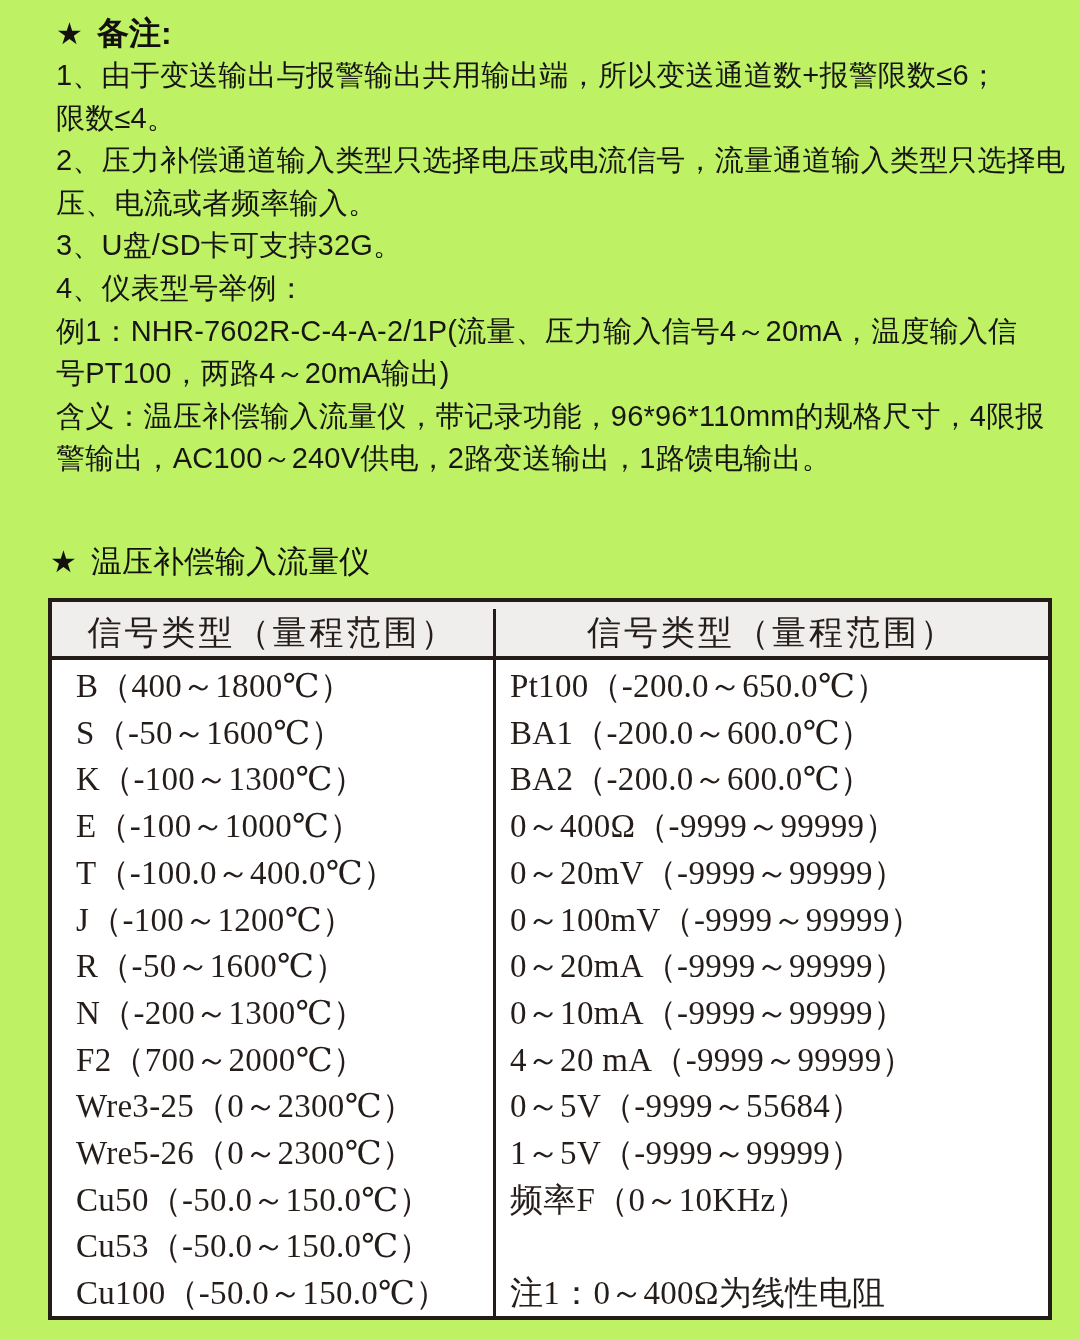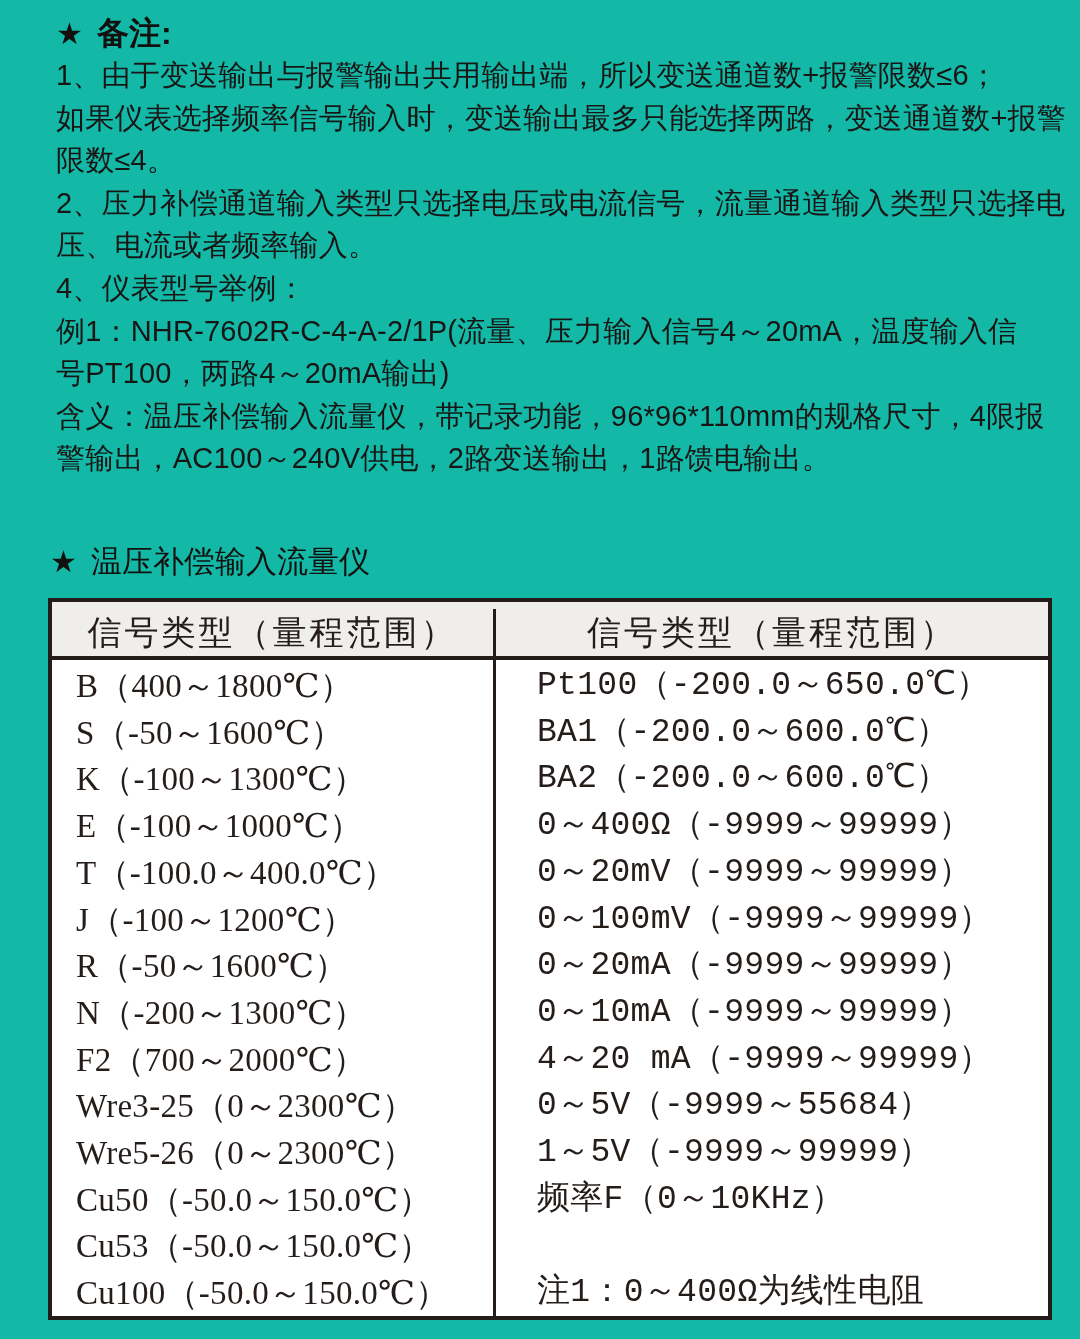--- a/index.html
+++ b/index.html
@@ -4,21 +4,21 @@
 <style>
   html, body {
     margin: 0;
     padding: 0;
     background: #ffffff;
   }
   .page {
     position: relative;
     width: 1080px;
     height: 1339px;
-    background: #14b8a6;
+    background: #bef264;
     overflow: hidden;
     font-family: "Liberation Sans", "DejaVu Sans", sans-serif;
     color: #191616;
   }
   
   .notes-title {
     position: absolute;
     left: 56px;
     top: 12px;
     font-size: 32px;
@@ -100,46 +100,45 @@
     box-sizing: border-box;
     padding-top: 3px;
   }
   .t-col.left {
     width: 444px;
     border-right: 3px solid #241c19;
     padding-left: 24px;
   }
   .t-col.right {
     flex: 1;
-    padding-left: 41px;
-    font-family: Liberation Mono, monospace;
+    padding-left: 14px;
   }
   .t-row {
     font-size: 33px;
     line-height: 46.7px;
     min-height: 46.7px;
     white-space: nowrap;
     letter-spacing: 0.3px;
   }
 </style>
 </head>
 <body>
 
 <div class="page">
 
   <div class="notes-title">
     <span class="star">★</span><span>备注:</span>
   </div>
 
   <div class="notes-lines">
     <div class="note-line">1、由于变送输出与报警输出共用输出端，所以变送通道数+报警限数≤6；</div>
-    <div class="note-line">如果仪表选择频率信号输入时，变送输出最多只能选择两路，变送通道数+报警</div>
     <div class="note-line">限数≤4。</div>
     <div class="note-line">2、压力补偿通道输入类型只选择电压或电流信号，流量通道输入类型只选择电</div>
     <div class="note-line">压、电流或者频率输入。</div>
+    <div class="note-line">3、U盘/SD卡可支持32G。</div>
     <div class="note-line">4、仪表型号举例：</div>
     <div class="note-line">例1：NHR-7602R-C-4-A-2/1P(流量、压力输入信号4～20mA，温度输入信</div>
     <div class="note-line">号PT100，两路4～20mA输出)</div>
     <div class="note-line">含义：温压补偿输入流量仪，带记录功能，96*96*110mm的规格尺寸，4限报</div>
     <div class="note-line">警输出，AC100～240V供电，2路变送输出，1路馈电输出。</div>
   </div>
 
   <div class="section-title">
     <span class="star">★</span><span>温压补偿输入流量仪</span>
   </div>

